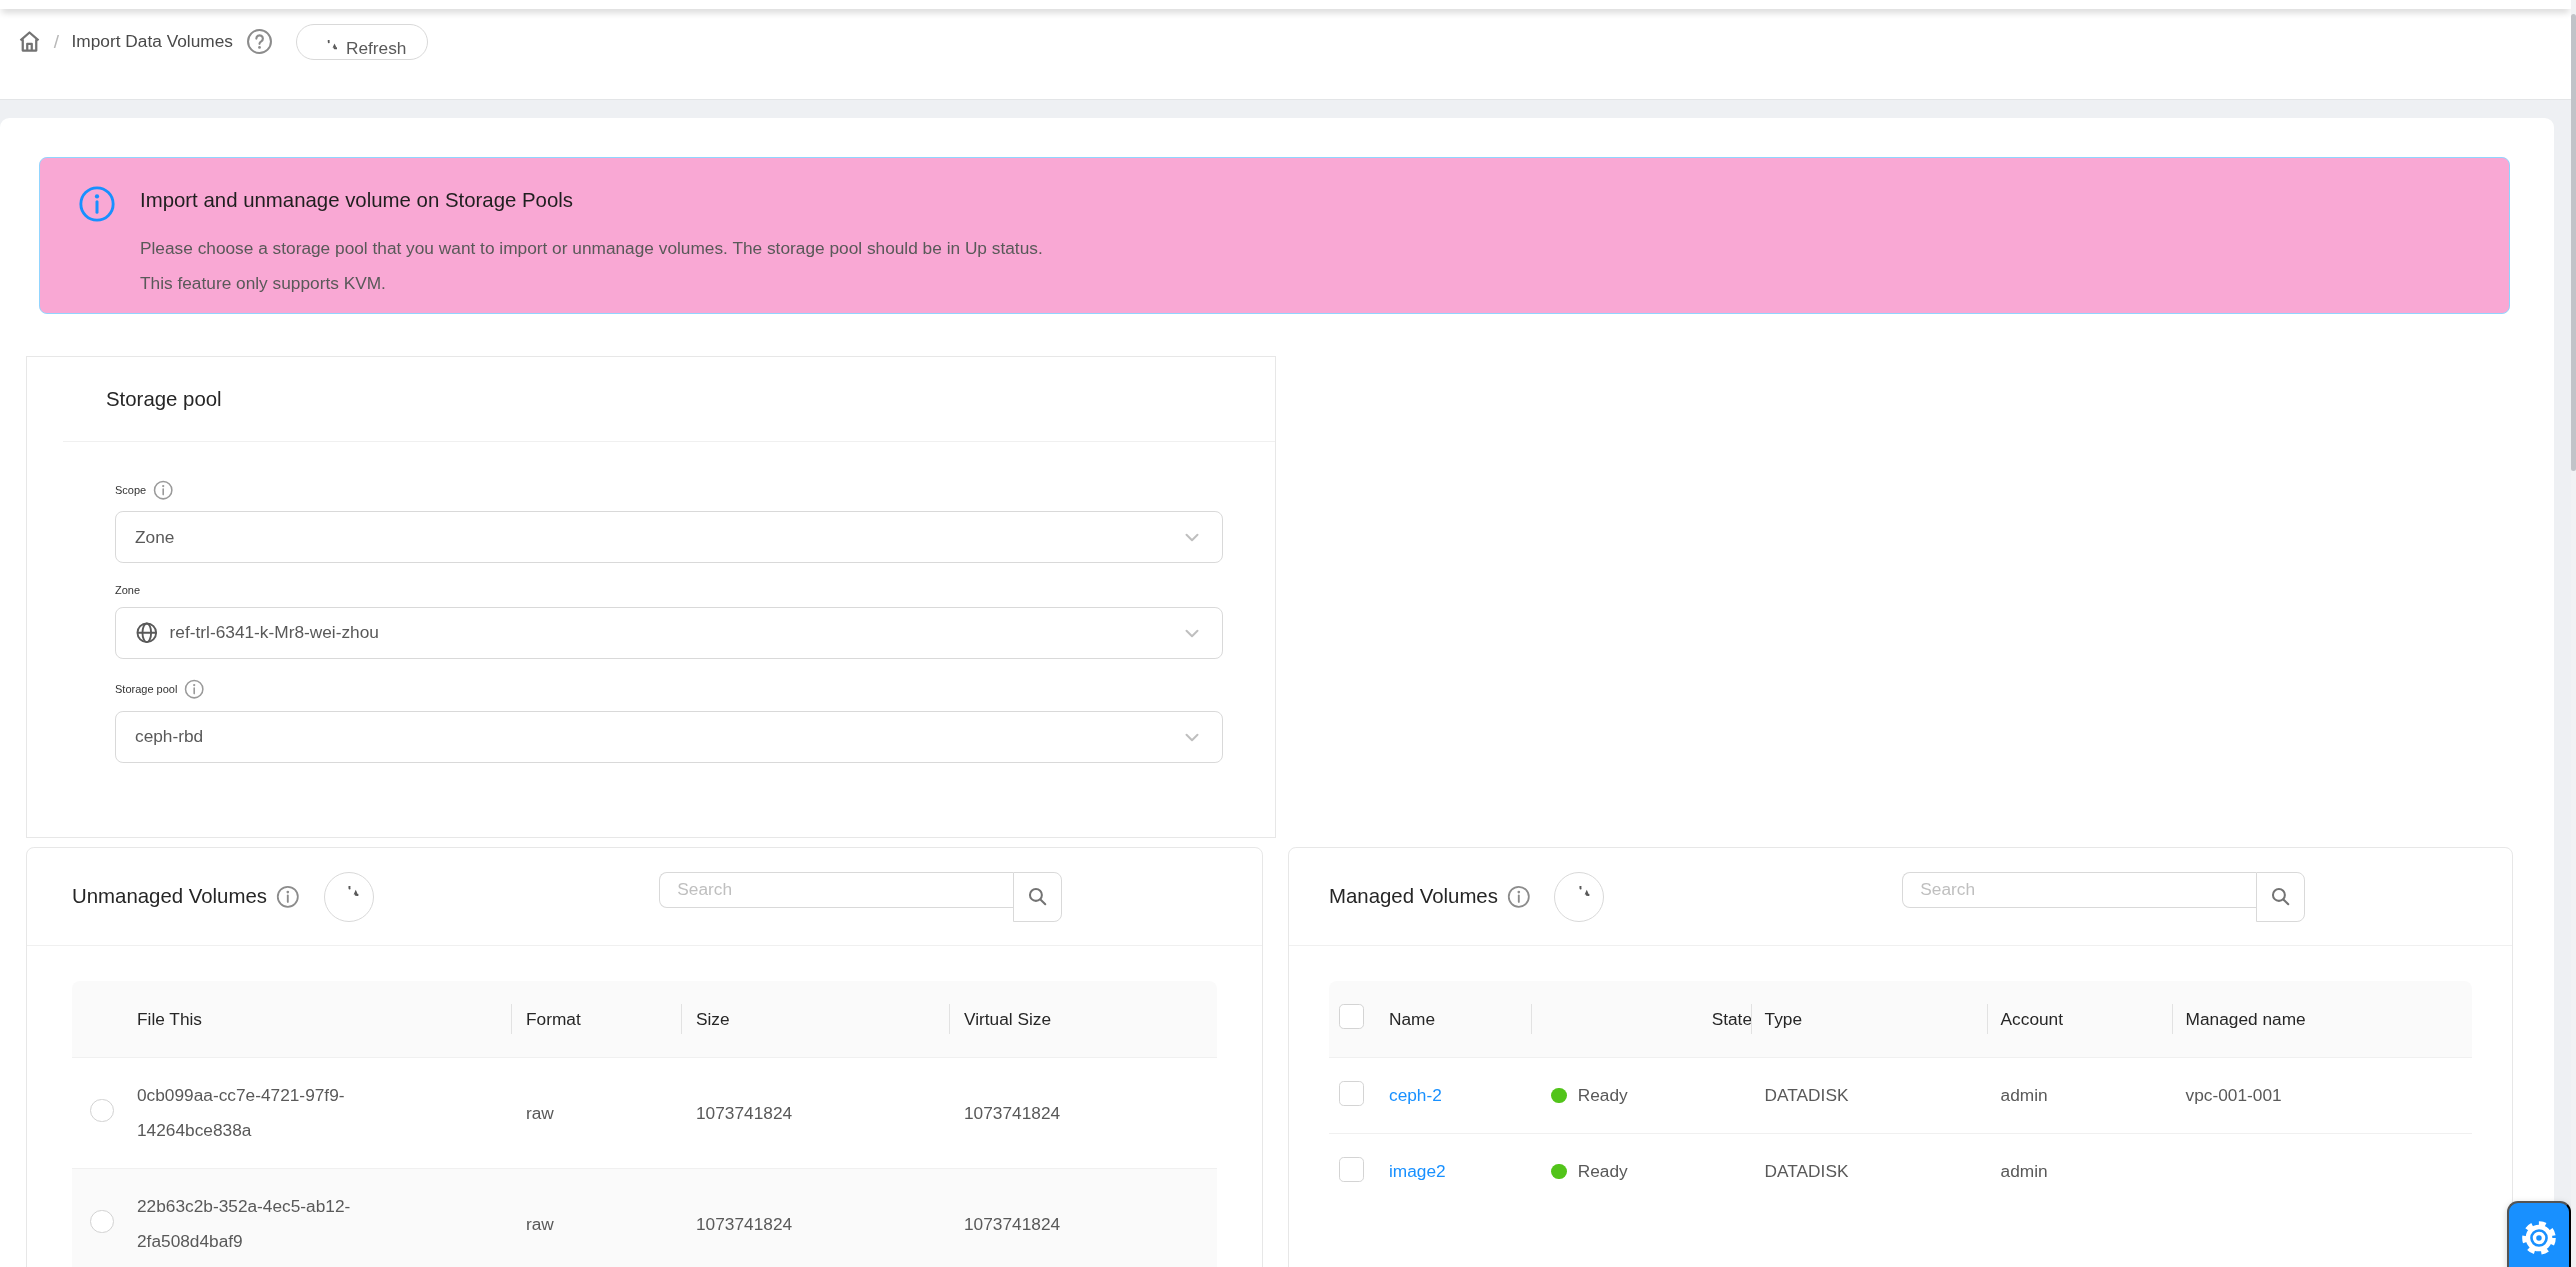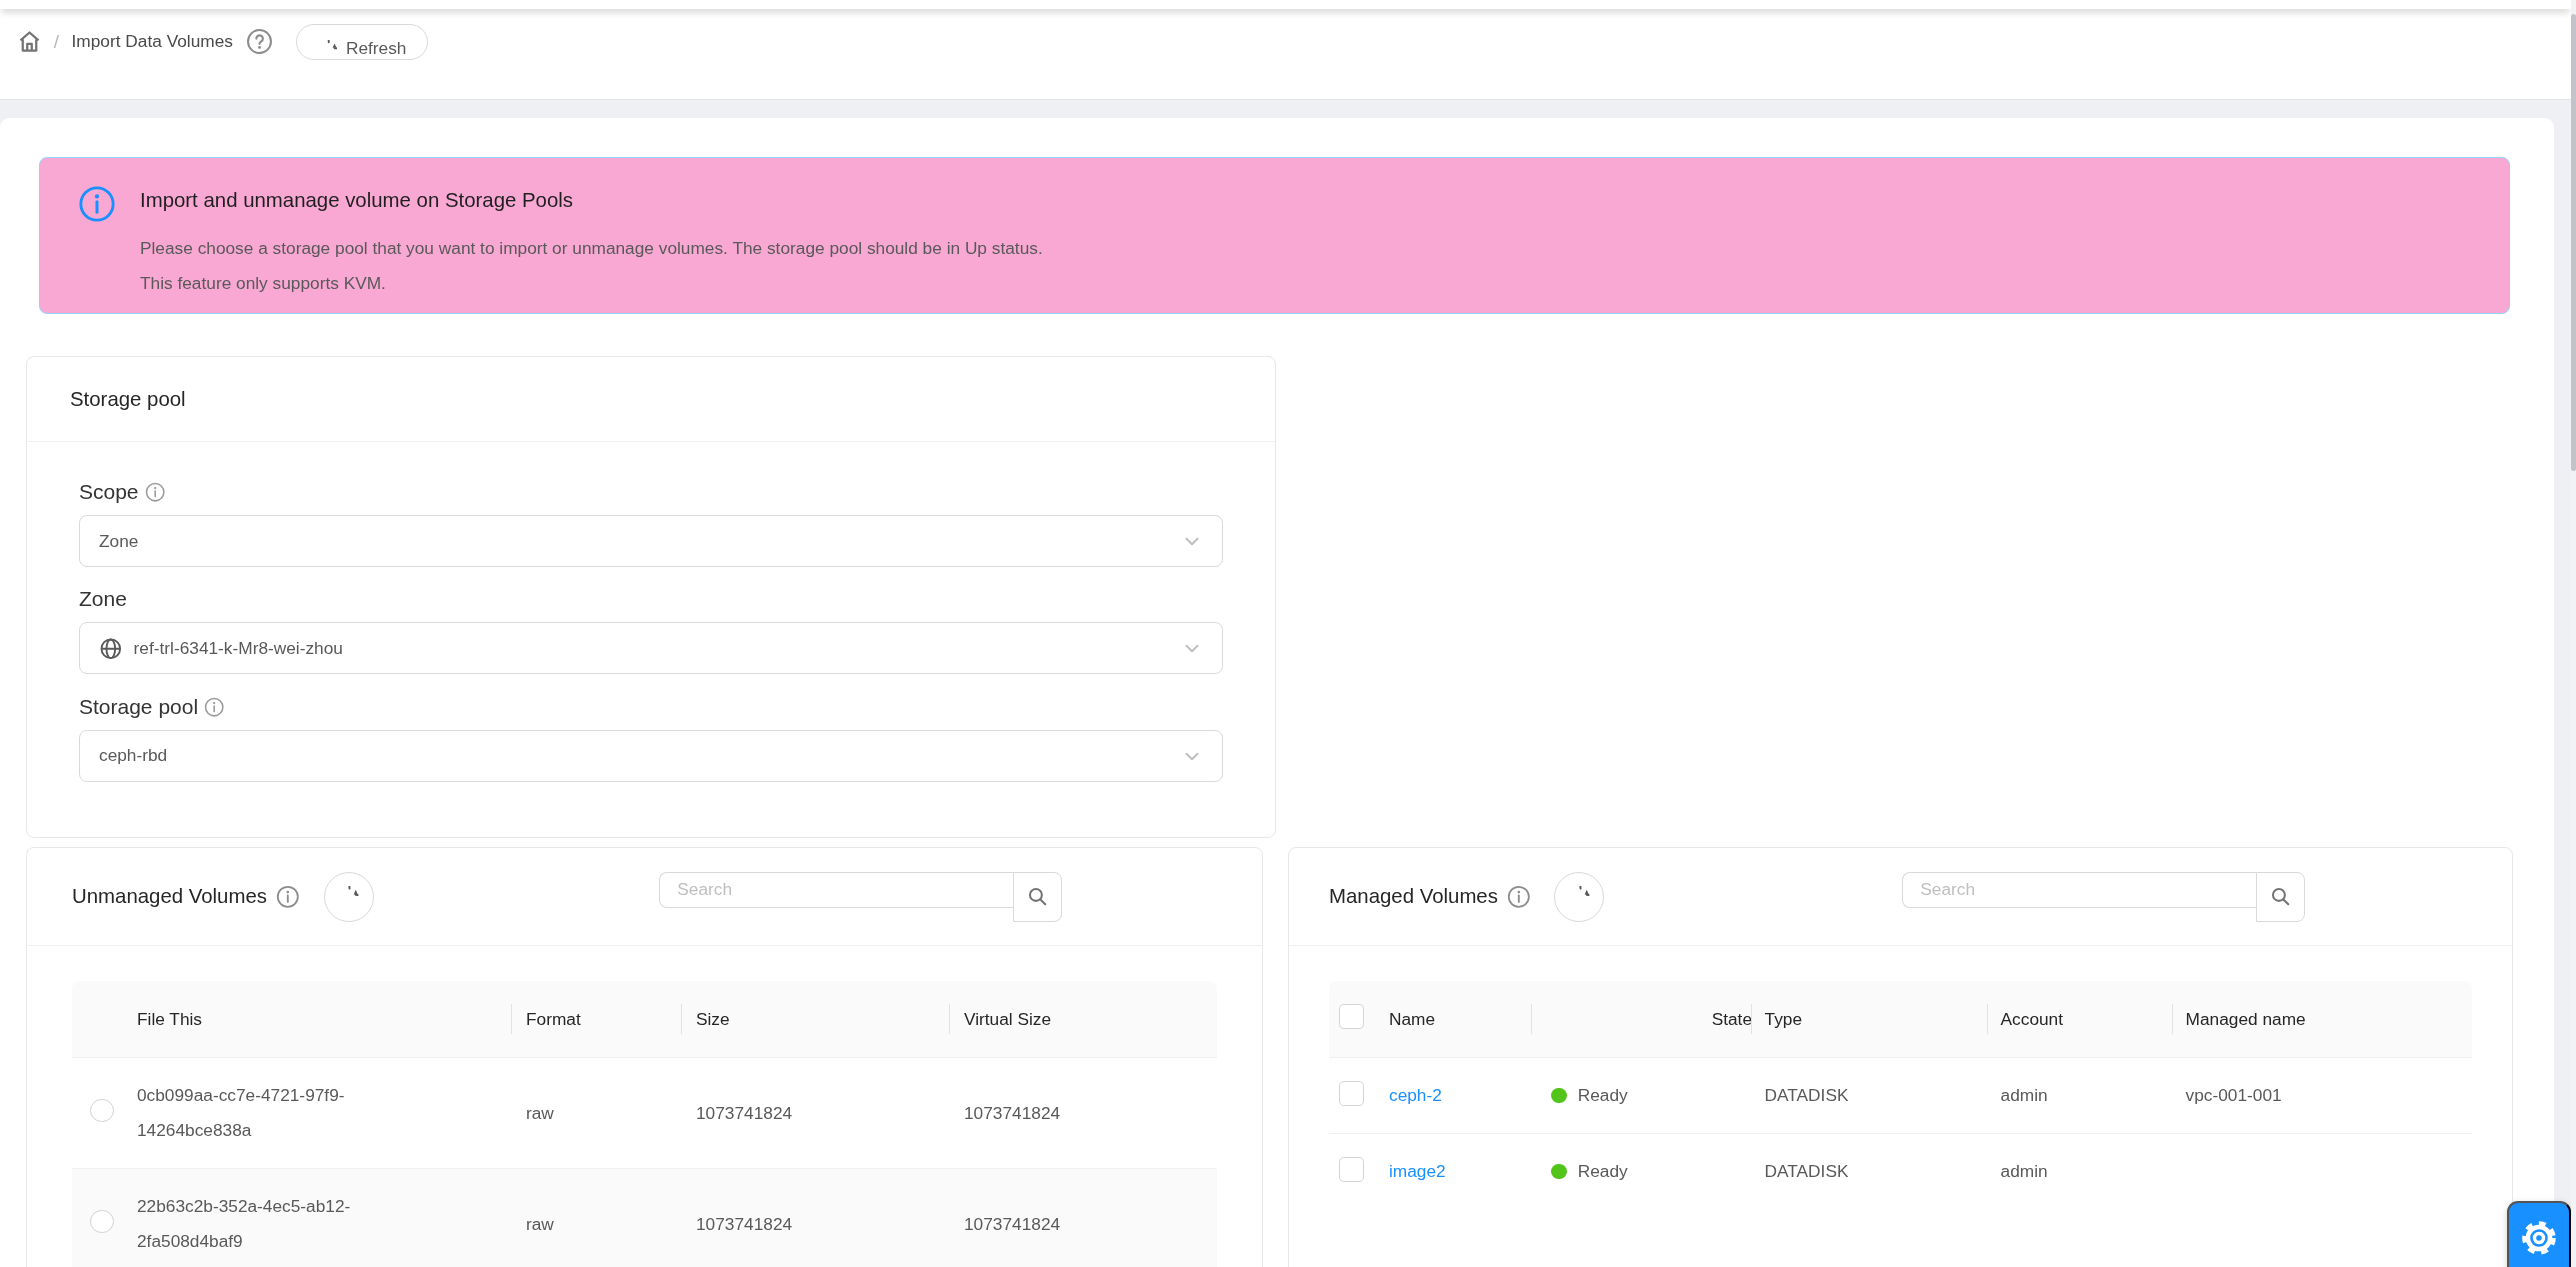--- a/index.html
+++ b/index.html
@@ -52,31 +52,31 @@
     font-size:20.4px; color:#1f1f1f;
   }
   .alert-desc {
     position:absolute; left:100px; top:73px;
     font-size:17.3px; line-height:35px; color:#595959;
   }
 
   
   .sp-card {
     position:absolute; left:26px; top:238px; width:1250px; height:482px;
-    background:#fff; border:1.2px solid #e7e7e7; border-radius:8px;
+    background:#fff; border:1.2px solid #e7e7e7; border-radius:0;padding-left:36px;
   }
   .sp-head {
     height:85px; border-bottom:1.2px solid #f0f0f0;
     display:flex; align-items:center; padding-left:43px;
     font-size:20.4px; font-weight:500; color:#262626;
   }
   .sp-body { padding:38px 52px 0; }
   .field-label {
     display:flex; align-items:center; gap:6.3px;
-    font-size:21px; color:#333; margin-bottom:11px;
+    font-size:11px; color:#333; margin-bottom:11px;
   }
   .info-sm { color:#9a9a9a; }
   .select-box {
     height:52px; border:1.2px solid #d9d9d9; border-radius:7.9px;
     display:flex; align-items:center; padding:0 19px;
     margin-bottom:20.4px; background:#fff; cursor:pointer;
   }
   .select-value { flex:1; font-size:17.3px; color:#595959; }
   .select-arrow { color:#bfbfbf; }
   .globe { color:#595959; margin-right:11px; }

